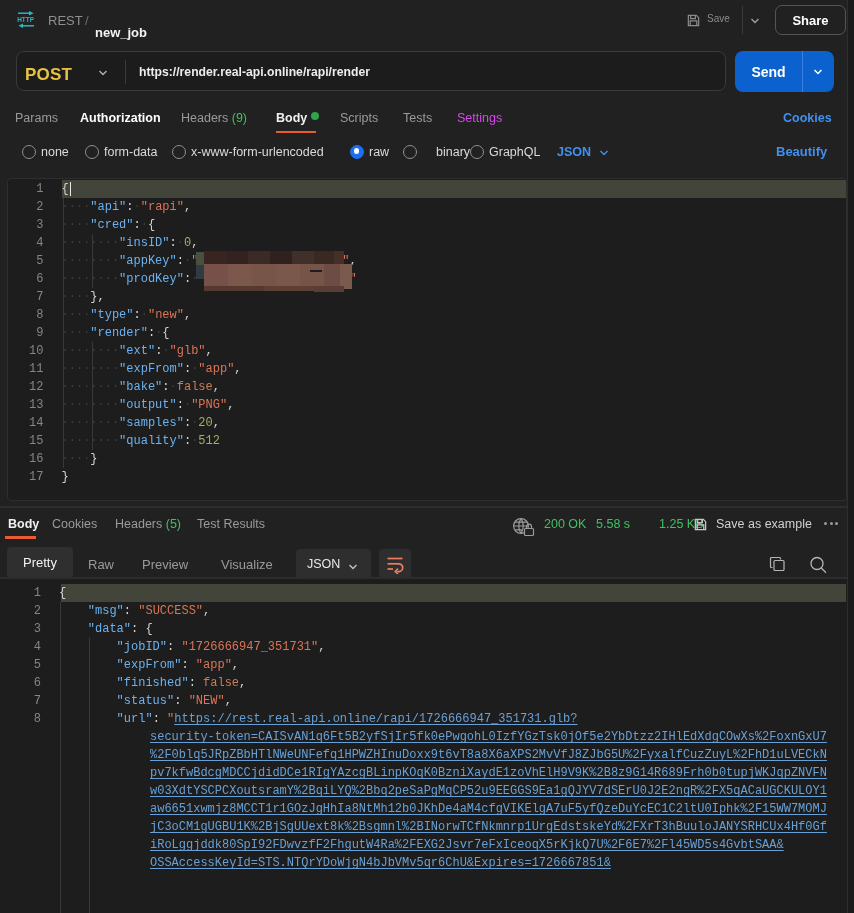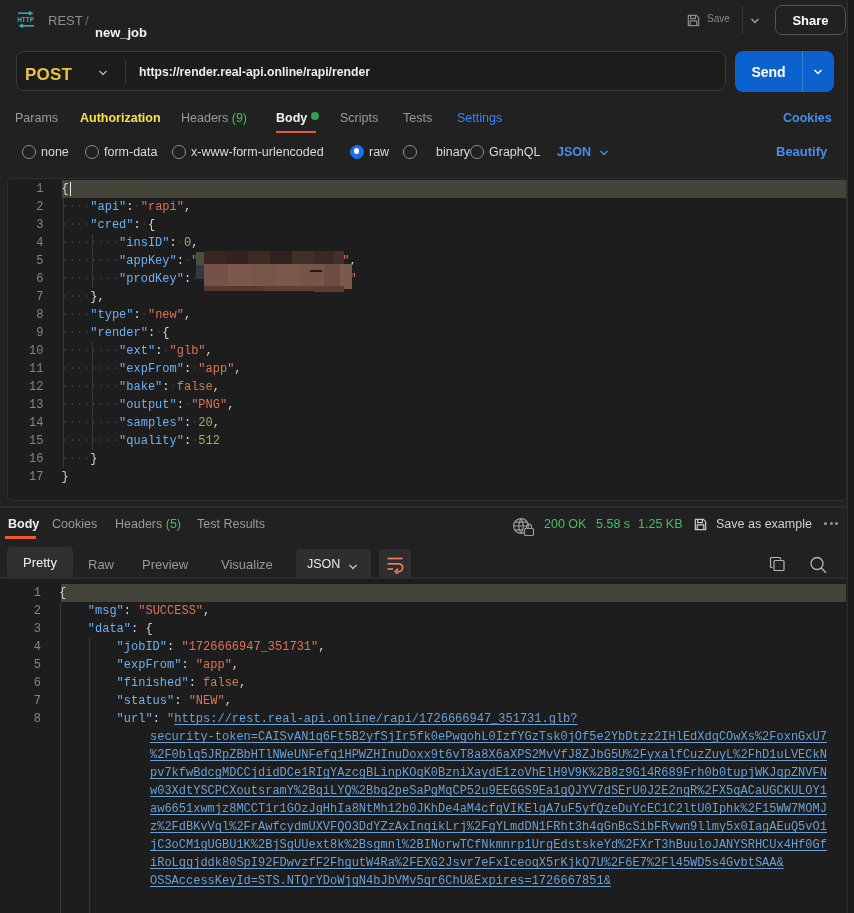--- a/index.html
+++ b/index.html
@@ -53,28 +53,28 @@
     <div class="abs" style="left:0;top:0;width:67px;height:41px;display:flex;align-items:center;justify-content:center;
          font-size:14px;font-weight:bold;color:#fff;">Send</div>
     <div class="abs" style="left:67px;top:0;width:1px;height:41px;background:#3a80dc;"></div>
     <svg class="abs" style="left:76px;top:15px;" width="14" height="12" viewBox="0 0 14 12">
       <path d="M3.5 4 L7 7.5 L10.5 4" fill="none" stroke="#fff" stroke-width="1.5"></path>
     </svg>
   </div>
 
   <div class="abs" style="left:0;top:100px;width:854px;height:33px;font-size:12.5px;">
     <div class="abs" style="left:15px;top:11px;color:#9a9a9a;">Params</div>
-    <div class="abs" style="left:80px;top:11px;color:#fde047;font-weight:bold;">Authorization</div>
+    <div class="abs" style="left:80px;top:11px;color:#ffffff;font-weight:bold;">Authorization</div>
     <div class="abs" style="left:181px;top:11px;color:#9a9a9a;">Headers <span class="green">(9)</span></div>
     <div class="abs" style="left:276px;top:11px;color:#f0f0f0;font-weight:bold;">Body</div>
     <div class="abs" style="left:311px;top:12px;width:8px;height:8px;border-radius:50%;background:#2ea44f;"></div>
     <div class="abs" style="left:276px;top:31px;width:40px;height:2px;background:#ea5b30;"></div>
     <div class="abs" style="left:340px;top:11px;color:#9a9a9a;">Scripts</div>
     <div class="abs" style="left:403px;top:11px;color:#9a9a9a;">Tests</div>
-    <div class="abs" style="left:457px;top:11px;color:#3b82f6;">Settings</div>
+    <div class="abs" style="left:457px;top:11px;color:#d946ef;">Settings</div>
     <div class="abs blue" style="left:783px;top:11px;font-weight:bold;">Cookies</div>
   </div>
 
   <style>
     .radio { position:absolute; top:8.5px; width:14px; height:14px; border-radius:50%; border:1.5px solid #909090; }
     .radio.sel { background:#1a6ff2; border-color:#1a6ff2; }
     .radio.sel::after { content:""; position:absolute; left:2.75px; top:2.75px; width:5.5px; height:5.5px; border-radius:50%; background:#fff; }
   </style>
   <div class="abs" style="left:0;top:136px;width:710px;height:34px;font-size:12.5px;color:#dadada;">
     <div class="radio" style="left:22px;"></div>
@@ -191,21 +191,21 @@
     <svg class="abs" style="left:512px;top:9px;" width="26" height="20" viewBox="0 0 26 20">
       <g fill="none" stroke="#9a9a9a" stroke-width="1.2">
         <circle cx="9" cy="9" r="7.4"></circle>
         <path d="M9 1.6 c-3 4 -3 10.8 0 14.8 M9 1.6 c3 4 3 10.8 0 14.8 M1.6 9 h14.8 M2.7 5.2 h12.6 M2.7 12.8 h7.3"></path>
         <rect x="12.5" y="11.5" width="9" height="7" rx="1" fill="#212121"></rect>
         <path d="M14.5 11.5 v-1.8 a2.5 2.5 0 0 1 5 0 v1.8"></path>
       </g>
     </svg>
     <div class="abs green" style="left:544px;top:9px;">200 OK</div>
     <div class="abs green" style="left:596px;top:9px;">5.58 s</div>
-    <div class="abs green" style="left:638px;top:9px;">1.25 KB</div>
+    <div class="abs green" style="left:659px;top:9px;">1.25 KB</div>
     <svg class="abs" style="left:693px;top:9px;" width="15" height="15" viewBox="0 0 16 16">
       <path d="M2.5 2.5 h8.5 l2.5 2.5 v8.5 h-11 z M5 2.5 v3.5 h5 v-3.5 M4.5 13.5 v-5 h7 v5" fill="none" stroke="#c9c9c9" stroke-width="1.3"></path>
     </svg>
     <div class="abs" style="left:716px;top:9px;color:#d0d0d0;">Save as example</div>
     <div class="abs" style="left:824px;top:13.5px;width:16px;height:5px;">
       <div class="abs" style="left:0;top:0;width:3.4px;height:3.4px;border-radius:50%;background:#9a9a9a;"></div>
       <div class="abs" style="left:5.5px;top:0;width:3.4px;height:3.4px;border-radius:50%;background:#9a9a9a;"></div>
       <div class="abs" style="left:11px;top:0;width:3.4px;height:3.4px;border-radius:50%;background:#9a9a9a;"></div>
     </div>
   </div>
@@ -274,21 +274,20 @@
       <div class="codeline">        <span class="k">"finished"</span>: <span class="b">false</span>,</div>
       <div class="codeline">        <span class="k">"status"</span>: <span class="s">"NEW"</span>,</div>
       <div class="codeline">        <span class="k">"url"</span>: <span class="s">"</span><span class="lnk">https://rest.real-api.online/rapi/1726666947_351731.glb?</span></div>
     </div>
     <div class="abs" style="left:150px;top:149px;">
       <div class="codeline"><span class="lnk">security-token=CAISvAN1q6Ft5B2yfSjIr5fk0ePwgohL0IzfYGzTsk0jOf5e2YbDtzz2IHlEdXdgCOwXs%2FoxnGxU7</span></div>
       <div class="codeline"><span class="lnk">%2F0blq5JRpZBbHTlNWeUNFefq1HPWZHInuDoxx9t6vT8a8X6aXPS2MvVfJ8ZJbG5U%2FyxalfCuzZuyL%2FhD1uLVECkN</span></div>
       <div class="codeline"><span class="lnk">pv7kfwBdcgMDCCjdidDCe1RIgYAzcgBLinpKOqK0BzniXaydE1zoVhElH9V9K%2B8z9G14R689Frh0b0tupjWKJqpZNVFN</span></div>
       <div class="codeline"><span class="lnk">w03XdtYSCPCXoutsramY%2BqiLYQ%2Bbq2peSaPgMqCP52u9EEGGS9Ea1gQJYV7dSErU0J2E2ngR%2FX5qACaUGCKULOY1</span></div>
       <div class="codeline"><span class="lnk">aw6651xwmjz8MCCT1r1GOzJgHhIa8NtMh12b0JKhDe4aM4cfgVIKElgA7uF5yfQzeDuYcEC1C2ltU0Iphk%2F15WW7MOMJ</span></div>
-      <div class="codeline"><span class="lnk">z%2FdBKvVql%2FrAwfcydmUXVFQO3DdYZzAxInqikLrj%2FgYLmdDN1FRht3h4qGnBcSibFRvwn9llmy5x0IagAEuQ5vO1</span></div>
       <div class="codeline"><span class="lnk">jC3oCM1gUGBU1K%2BjSgUUext8k%2Bsgmnl%2BINorwTCfNkmnrp1UrgEdstskeYd%2FXrT3hBuuloJANYSRHCUx4Hf0Gf</span></div>
       <div class="codeline"><span class="lnk">iRoLggjddk80SpI92FDwvzfF2FhgutW4Ra%2FEXG2Jsvr7eFxIceoqX5rKjkQ7U%2F6E7%2Fl45WD5s4GvbtSAA&amp;</span></div>
       <div class="codeline"><span class="lnk">OSSAccessKeyId=STS.NTQrYDoWjgN4bJbVMv5qr6ChU&amp;Expires=1726667851&amp;</span></div>
     </div>
   </div>
 
   <div class="abs" style="left:847px;top:0;width:7px;height:913px;background:#1b1b1b;border-left:1px solid #2e2e2e;"></div>
 
 </div>
 

